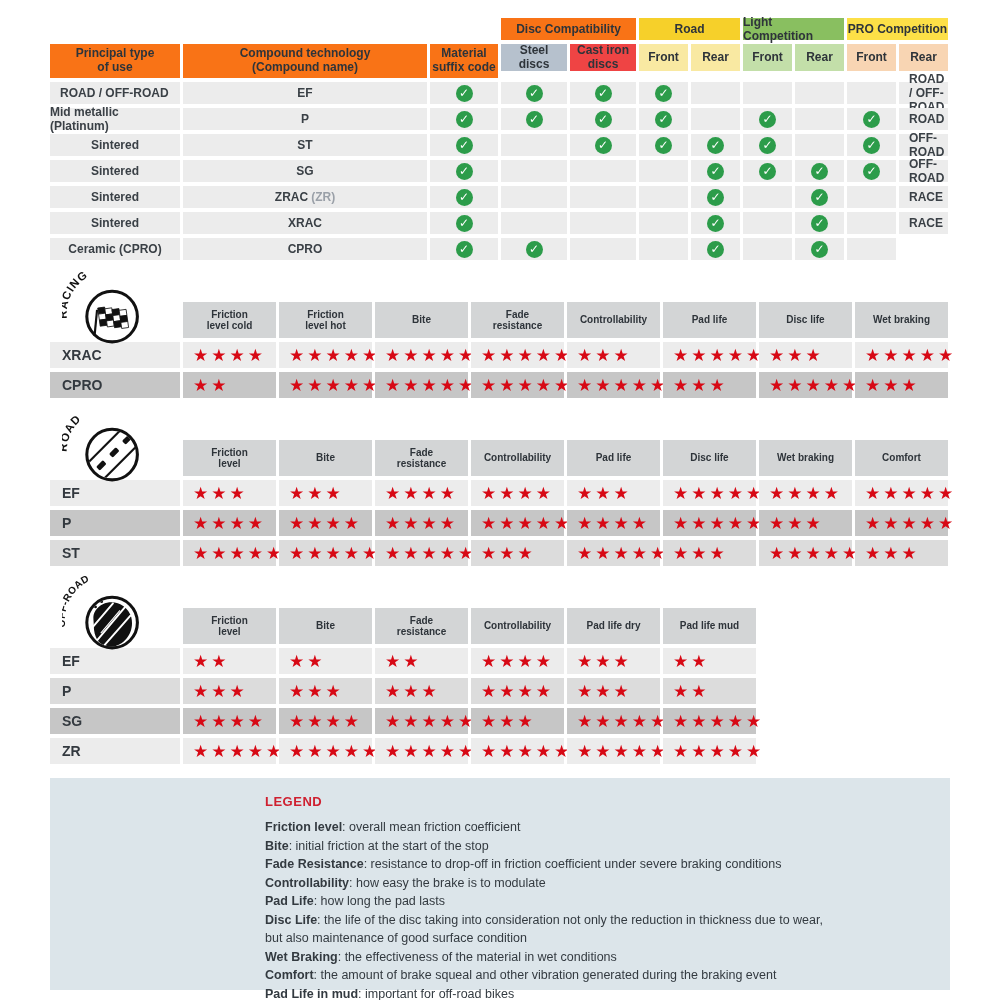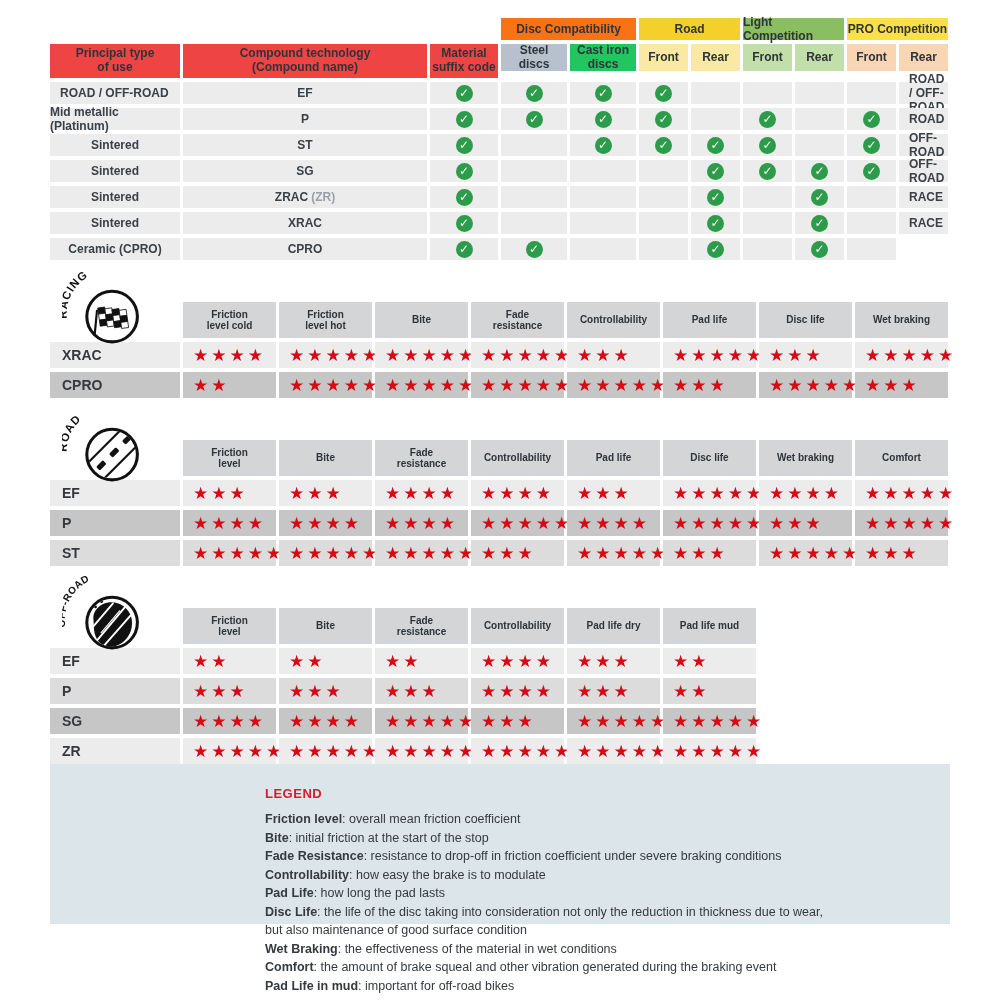--- a/index.html
+++ b/index.html
@@ -5,21 +5,21 @@
   html,body{margin:0;padding:0;width:1000px;height:1000px;background:#fff;
     font-family:"Liberation Sans","DejaVu Sans",sans-serif;color:#383f46;overflow:hidden;}
   .page{padding:18px 50px 0 50px;}
 
   
   .compat-grid{display:grid;grid-template-columns:130px 244px 68px 66px 66px 49px 49px 49px 49px 49px 49px;
     column-gap:3px;row-gap:4px;width:898px;}
   .spacer3{grid-column:span 3;}
   .group-cell{grid-column:span 2;height:22px;display:flex;align-items:center;justify-content:center;
     font-size:12px;font-weight:700;color:#2e343a;}
-  .hdr-cell{height:34px;background:#ef4444;display:flex;align-items:center;justify-content:center;
+  .hdr-cell{height:34px;background:#f97316;display:flex;align-items:center;justify-content:center;
     text-align:center;font-size:12px;font-weight:700;white-space:pre-line;line-height:1.15;color:#2e343a;}
   .sub-cell{height:27px;display:flex;align-items:center;justify-content:center;text-align:center;
     font-size:12px;font-weight:700;white-space:pre-line;line-height:1.15;color:#2e343a;}
   .c-cell{height:22px;background:#ececec;display:flex;align-items:center;justify-content:center;
     font-size:12px;font-weight:700;color:#3a4046;}
   .c-cell.use{justify-content:flex-start;padding-left:10px;}
   .code-suffix{color:#9aa0a8;margin-left:3px;font-weight:600;}
   .check{width:17px;height:17px;border-radius:50%;background:var(--check-green,#2c9c4a);
     color:#fff;font-size:12px;font-weight:700;display:flex;align-items:center;justify-content:center;line-height:1;}
 
@@ -31,22 +31,22 @@
     text-align:center;font-size:10px;font-weight:700;white-space:pre-line;line-height:1.15;color:#2e343a;}
   .r-hdr.empty{background:transparent;}
   .r-label{height:26px;display:flex;align-items:center;padding-left:12px;font-size:14px;font-weight:700;color:#33393f;}
   .r-stars{height:26px;display:flex;align-items:center;padding-left:10px;
     font-size:17px;letter-spacing:3px;color:var(--star-red,#d70915);line-height:1;}
   .shade-light{background:#ececec;}
   .shade-medium{background:#dcdcdc;}
   .shade-dark{background:#c6c6c6;}
 
   
-  .legend{margin-top:0;width:900px;height:160px;background:#dce5ea;box-sizing:border-box;
-    padding:22px 30px 0 215px;}
+  .legend{margin-top:14px;width:900px;height:212px;background:#dce5ea;box-sizing:border-box;
+    padding:16px 30px 0 215px;}
   .legend-title{color:#cf2030;font-size:13px;font-weight:700;letter-spacing:.5px;margin-bottom:9px;}
   .legend-line{font-size:12.5px;line-height:18.5px;color:#333a40;}
   .legend-line b{font-weight:700;}
 
   svg text{font-family:"Liberation Sans","DejaVu Sans",sans-serif;}
 </style>
 </head>
 <body>
 
 <div class="page">
@@ -58,21 +58,21 @@
       <div class="group-cell" style="background-color: rgb(137, 191, 96);">Light Competition</div>
       <div class="group-cell" style="background-color: #fde047;">PRO Competition</div>
       <div class="hdr-cell">Principal type
 of use</div>
       <div class="hdr-cell">Compound technology
 (Compound name)</div>
       <div class="hdr-cell">Material
 suffix code</div>
       <div class="sub-cell" style="background-color: rgb(182, 193, 205);">Steel
 discs</div>
-      <div class="sub-cell" style="background-color: #22c55e;">Cast iron
+      <div class="sub-cell" style="background-color: #ef4444;">Cast iron
 discs</div>
       <div class="sub-cell" style="background-color: rgb(249, 233, 162);">Front</div>
       <div class="sub-cell" style="background-color: rgb(249, 233, 162);">Rear</div>
       <div class="sub-cell" style="background-color: rgb(195, 223, 169);">Front</div>
       <div class="sub-cell" style="background-color: rgb(195, 223, 169);">Rear</div>
       <div class="sub-cell" style="background-color: rgb(248, 213, 179);">Front</div>
       <div class="sub-cell" style="background-color: rgb(248, 213, 179);">Rear</div>
       <div class="c-cell use">ROAD / OFF-ROAD</div>
       <div class="c-cell">EF</div>
       <div class="c-cell">

